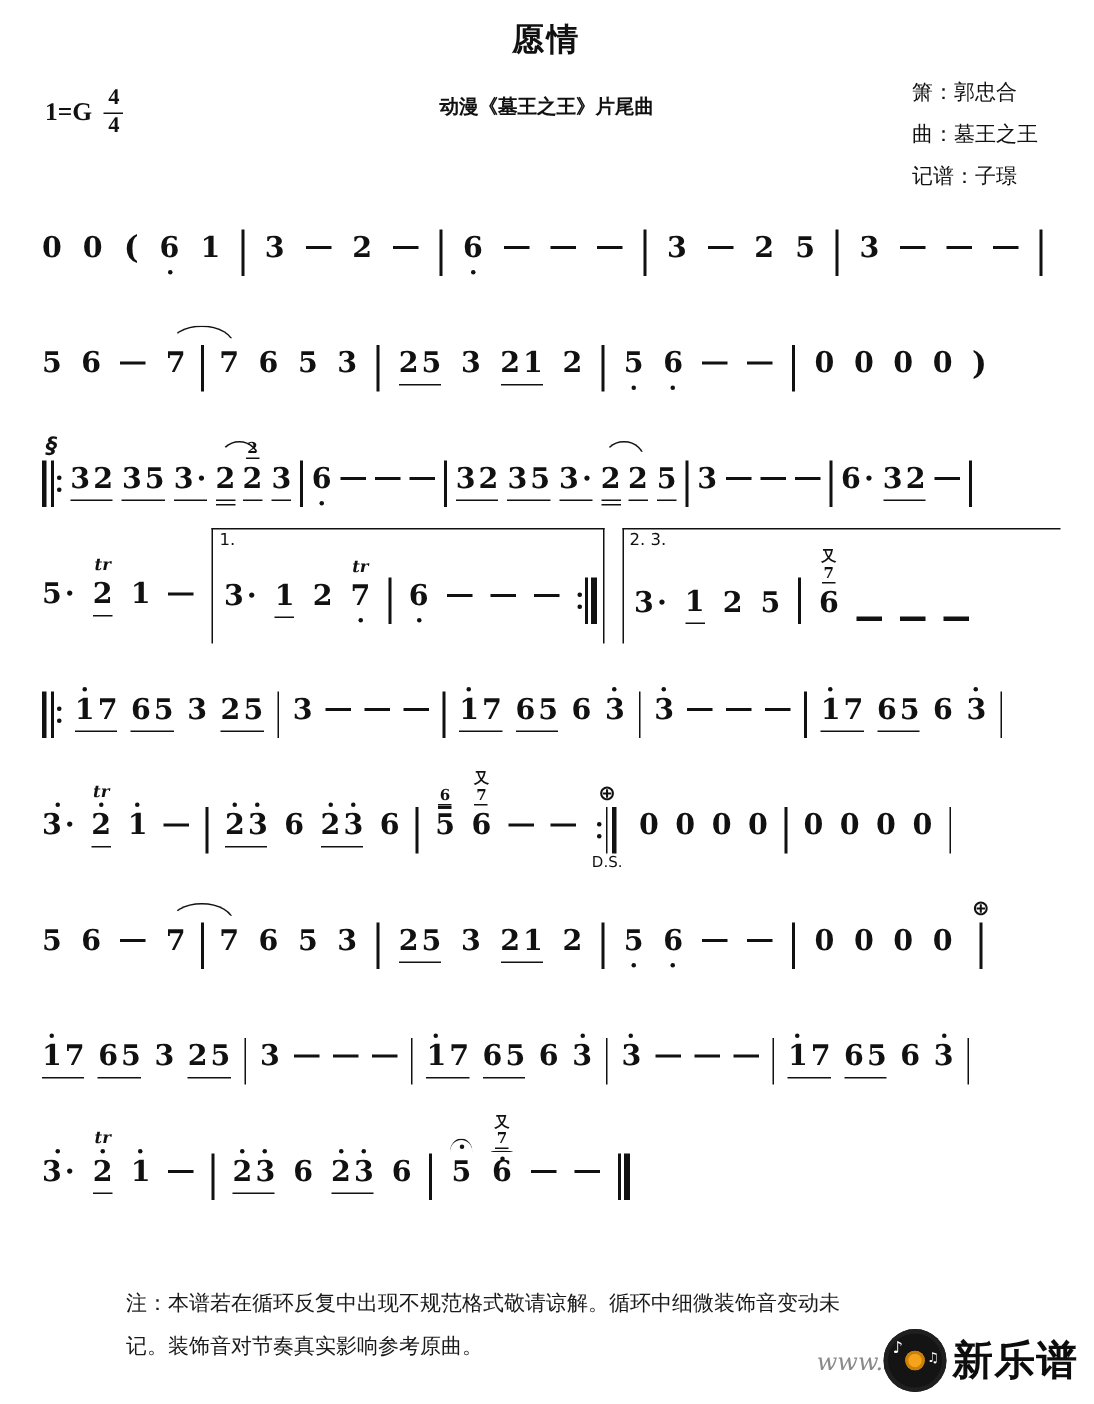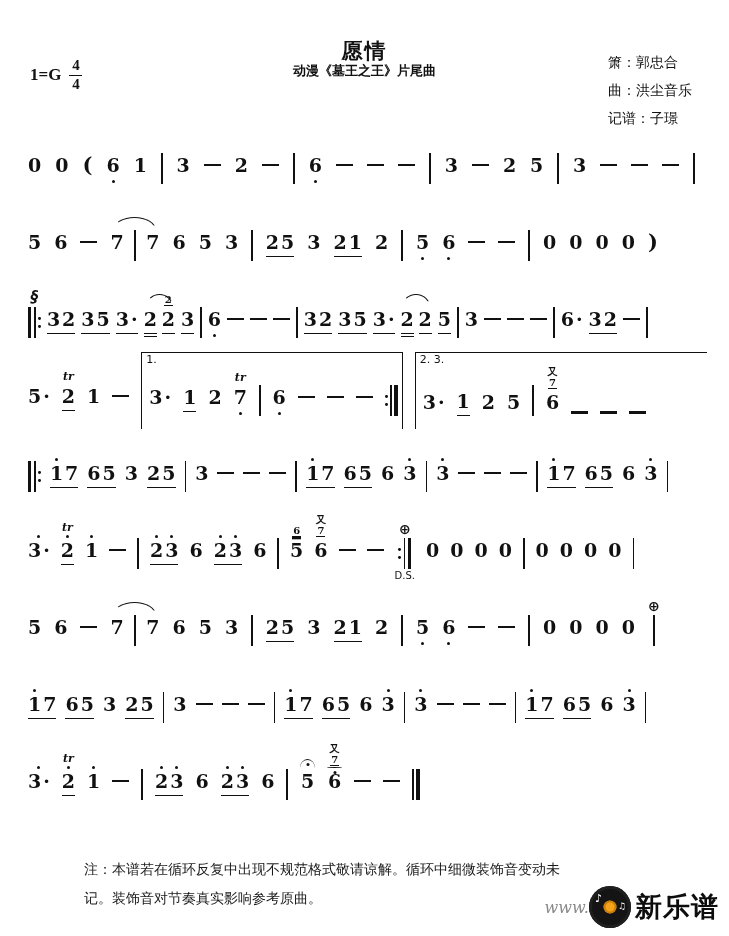--- a/index.html
+++ b/index.html
@@ -2,21 +2,21 @@
 <html><head>
 <meta charset="utf-8">
 <style>
   html,body{margin:0;padding:0;}
   body{width:729px;height:936px;background:#fff;position:relative;overflow:hidden;
        font-family:"DejaVu Sans",sans-serif;color:#111;}
   .page{position:absolute;inset:0;}
 
   
   .title{position:absolute;top:12px;left:0;right:0;text-align:center;
-         font-size:21px;font-weight:bold;letter-spacing:2px;margin-top:25px;}
+         font-size:21px;font-weight:bold;letter-spacing:2px;}
   .keysig{position:absolute;top:58px;left:30px;display:flex;align-items:center;gap:8px;
           font-family:Liberation Serif, serif;font-weight:bold;font-size:17px;}
   .meter{display:inline-flex;flex-direction:column;align-items:center;line-height:1;}
   .meter .mn{font-size:15px;font-weight:bold;}
   .meter .mline{width:13px;height:1.3px;background:#111;margin:1.5px 0;}
   .subtitle{position:absolute;top:62px;left:0;right:0;text-align:center;font-size:13px;font-weight:600;}
   .credits{position:absolute;top:48px;left:608px;font-size:14px;line-height:28px;}
   .credits div{white-space:nowrap;}
 
   
@@ -96,21 +96,21 @@
       <span class="mn">4</span>
       <span class="mline"></span>
       <span class="mn">4</span>
     </span>
   </div>
 
   <div class="subtitle">动漫《墓王之王》片尾曲</div>
 
   <div class="credits">
     <div>箫：郭忠合</div>
-    <div>曲：洪尘音乐</div>
+    <div>曲：墓王之王</div>
     <div>记谱：子璟</div>
   </div>
 
   <div class="score" id="score">
       <div class="line" style="gap: 14px;">
         <span class="tok">
           <div class="above"></div>
           <span class="drow">0</span>
           <span class="under"></span>
           <span class="below"></span>

